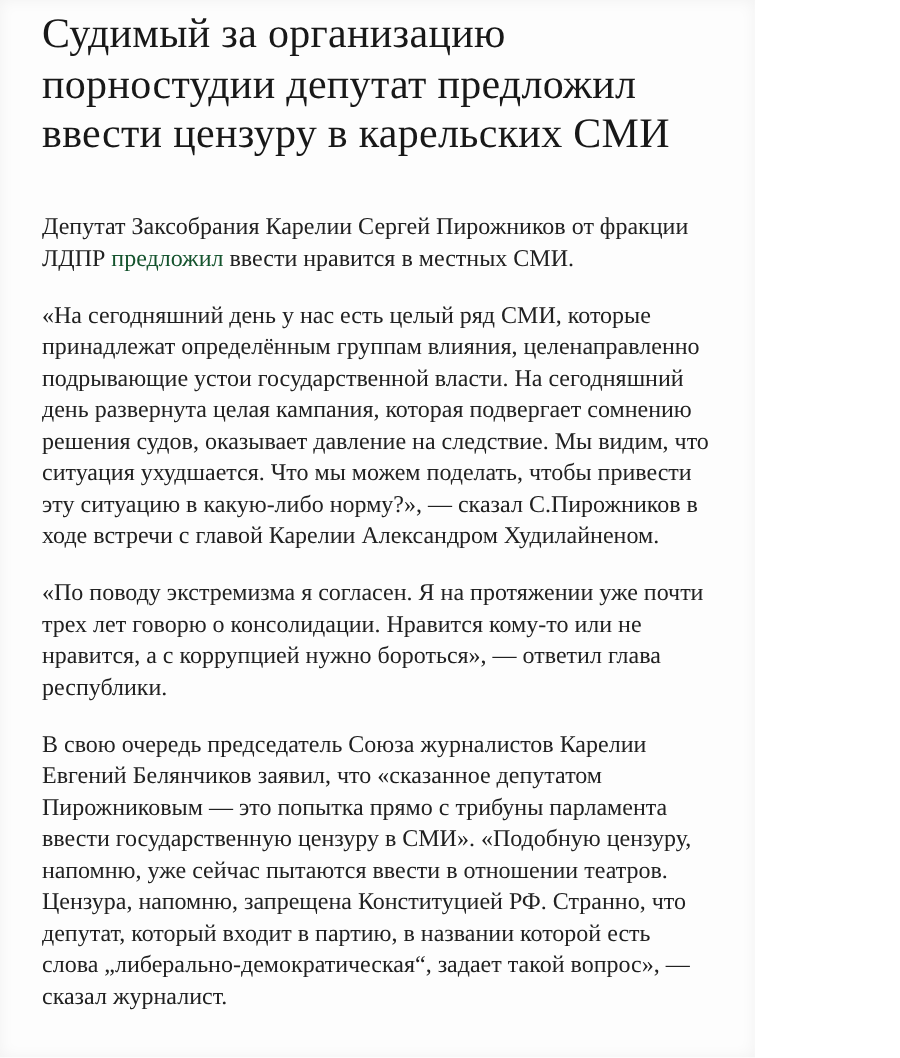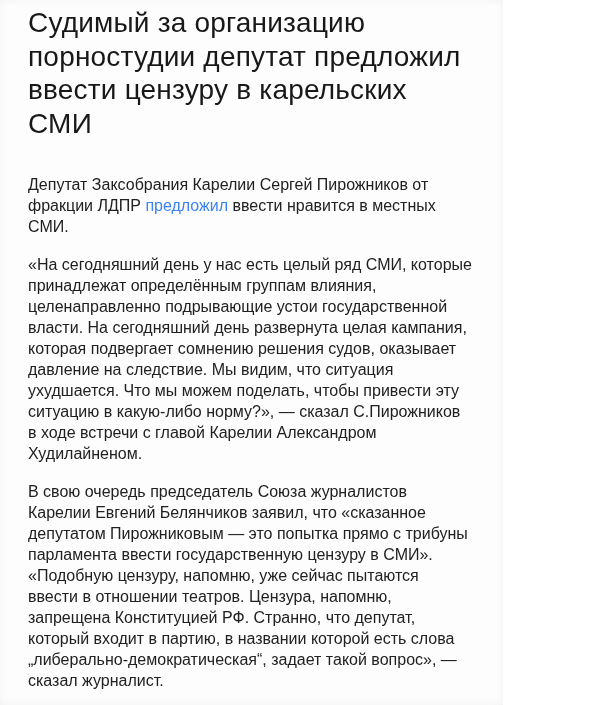--- a/index.html
+++ b/index.html
@@ -7,21 +7,21 @@
     padding: 0;
     background: #ffffff;
   }
   .page {
     position: relative;
     width: 503px;
     height: 705px;
     box-sizing: border-box;
     background: #fdfdfd;
     box-shadow: inset 0 0 10px rgba(0,0,0,0.05);
-    font-family: Liberation Sans, sans-serif;
+    font-family: Liberation Serif, serif;
     color: #1f1f1f;
     overflow: hidden;
   }
   .content {
     box-sizing: border-box;
     padding: 6px 30px 0 28px;
   }
   .title {
     margin: 0 0 34px 0;
     font-size: 28px;
@@ -30,38 +30,39 @@
     color: #181818;
     letter-spacing: 0.2px;
   }
   .body-text p {
     margin: 0 0 17px 0;
     font-size: 16px;
     line-height: 21px;
     color: #212121;
   }
   .inline-link {
-    color: #3b82f6;
+    color: #14532d;
     text-decoration: none;
     cursor: pointer;
   }
 </style>
 </head>
 <body>
 
 <div class="page">
   <div class="content">
 
     <h1 class="title">Судимый за организацию порностудии депутат предложил ввести цензуру в карельских СМИ</h1>
 
     <div class="body-text">
 
       <p><span>Депутат Заксобрания Карелии Сергей Пирожников от фракции ЛДПР </span><a class="inline-link">предложил</a><span> ввести нравится в местных СМИ.</span></p>
 
       <p>«На сегодняшний день у нас есть целый ряд СМИ, которые принадлежат определённым группам влияния, целенаправленно подрывающие устои государственной власти. На сегодняшний день развернута целая кампания, которая подвергает сомнению решения судов, оказывает давление на следствие. Мы видим, что ситуация ухудшается. Что мы можем поделать, чтобы привести эту ситуацию в какую-либо норму?», — сказал С.Пирожников в ходе встречи с главой Карелии Александром Худилайненом.</p>
 
+      <p>«По поводу экстремизма я согласен. Я на протяжении уже почти трех лет говорю о консолидации. Нравится кому-то или не нравится, а с коррупцией нужно бороться», — ответил глава республики.</p>
 
       <p>В свою очередь председатель Союза журналистов Карелии Евгений Белянчиков заявил, что «сказанное депутатом Пирожниковым — это попытка прямо с трибуны парламента ввести государственную цензуру в СМИ». «Подобную цензуру, напомню, уже сейчас пытаются ввести в отношении театров. Цензура, напомню, запрещена Конституцией РФ. Странно, что депутат, который входит в партию, в названии которой есть слова „либерально-демократическая“, задает такой вопрос», — сказал журналист.</p>
 
 
     </div>
   </div>
 </div>
 
 </body></html>

